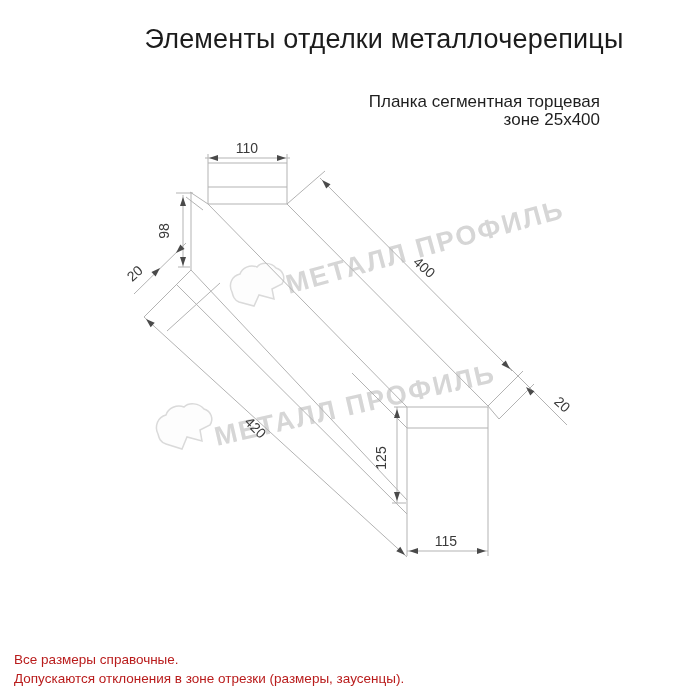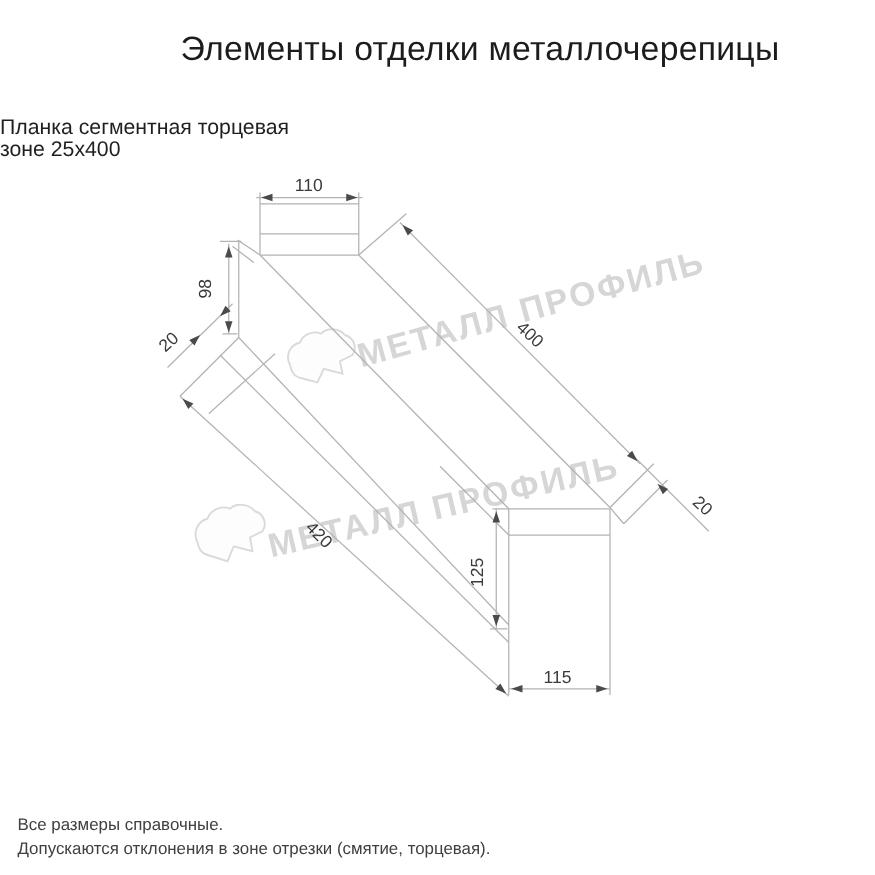--- a/index.html
+++ b/index.html
@@ -1,22 +1,22 @@
 <!DOCTYPE html>
 <html><head>
 <meta charset="utf-8">
 <style>
   html,body{margin:0;padding:0;background:#fff;}
   #page{position:relative;width:700px;height:700px;background:#ffffff;overflow:hidden;
         font-family:"Liberation Sans", sans-serif;}
   .title{position:absolute;left:0;top:24px;width:700px;text-align:center;
          font-size:27px;color:#1c1c1c;letter-spacing:0.2px;padding-left:34px;}
-  .subtitle{position:absolute;left:0;top:93px;width:600px;text-align:left;
+  .subtitle{position:absolute;left:0;top:93px;width:600px;text-align:right;
             font-size:17px;line-height:18px;color:#1f1f1f;}
-  .footer{position:absolute;left:14px;top:650px;font-size:13.5px;line-height:19px;color:#404040;}
+  .footer{position:absolute;left:14px;top:650px;font-size:13.5px;line-height:19px;color:#b91c1c;}
   svg{position:absolute;left:0;top:0;}
   .dwg{stroke:#b3b3b3;stroke-width:1;fill:none;}
   .arr{fill:#4a4a4a;stroke:none;}
   .dim{font-family:"Liberation Sans",sans-serif;font-size:14px;fill:#3a3a3a;}
   .wmtext{font-family:"Liberation Sans",sans-serif;font-weight:bold;font-size:27px;
           fill:#d6d6d6;letter-spacing:2px;}
   .wmlogo{stroke:#dadada;stroke-width:1.5;fill:#fdfdfd;}
 </style>
 </head>
 <body>
@@ -94,16 +94,16 @@
       <text class="dim" text-anchor="middle" transform="translate(421,271) rotate(42)">400</text>
       <text class="dim" text-anchor="middle" transform="translate(252,431) rotate(45)">420</text>
       <text class="dim" text-anchor="middle" transform="translate(559,408) rotate(42)">20</text>
       <text class="dim" text-anchor="middle" transform="translate(386,458) rotate(-90)">125</text>
       <text class="dim" x="446" y="546" text-anchor="middle">115</text>
     </g>
   </svg>
 
   <div class="footer">
     <div>Все размеры справочные.</div>
-    <div>Допускаются отклонения в зоне отрезки (смятие, торцевая).</div>
+    <div>Допускаются отклонения в зоне отрезки (размеры, заусенцы).</div>
   </div>
 
 </div>
 
 </body></html>

